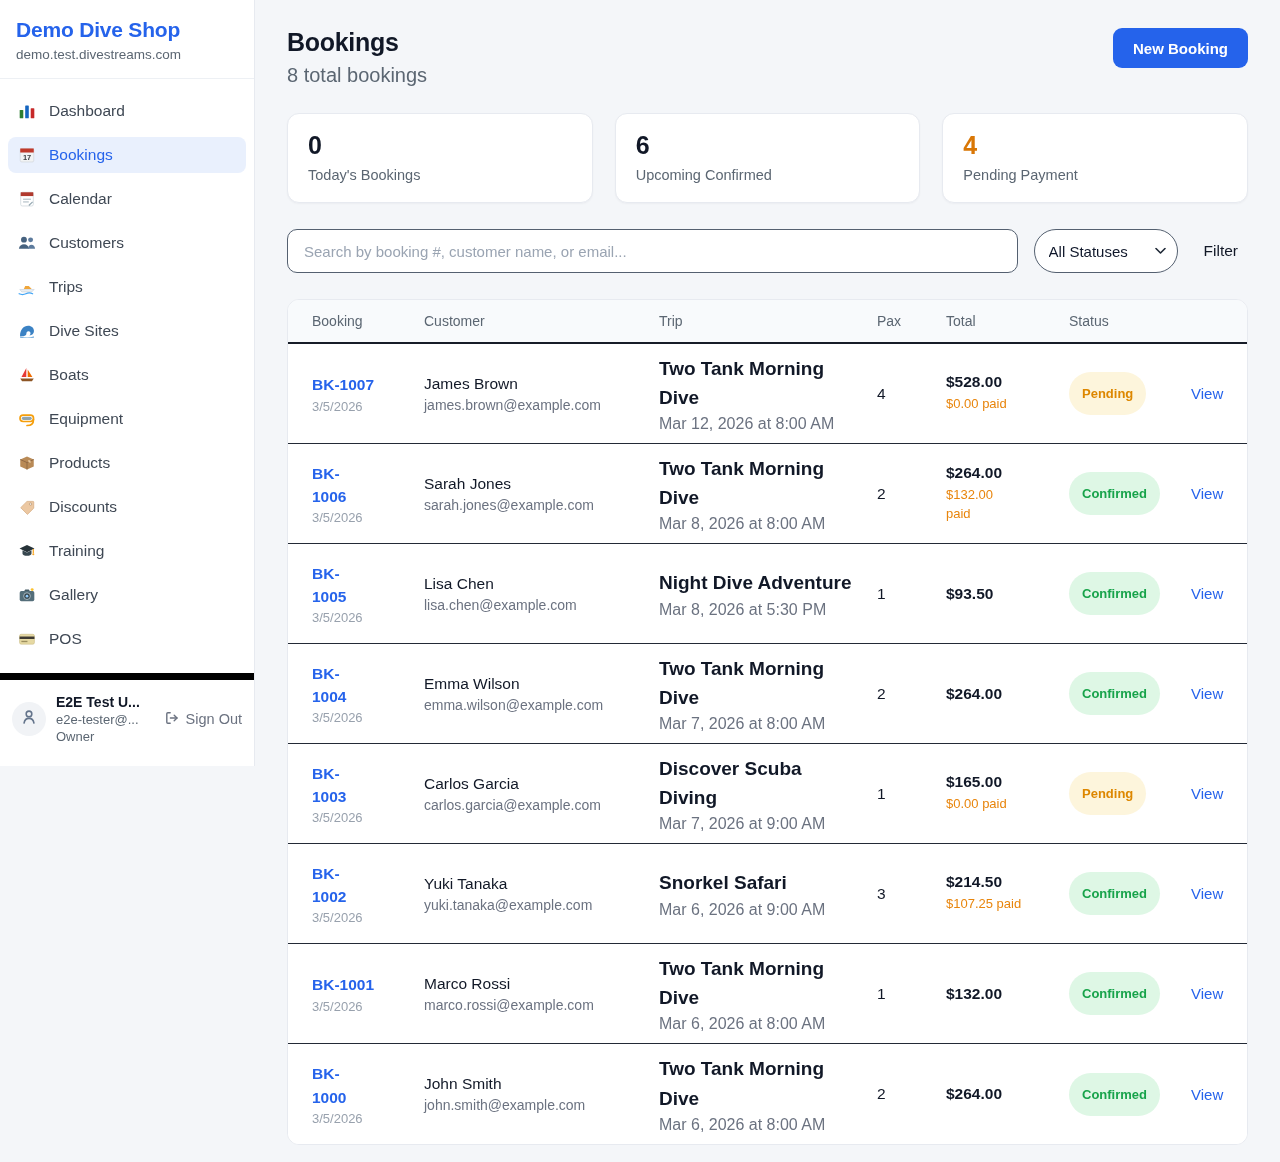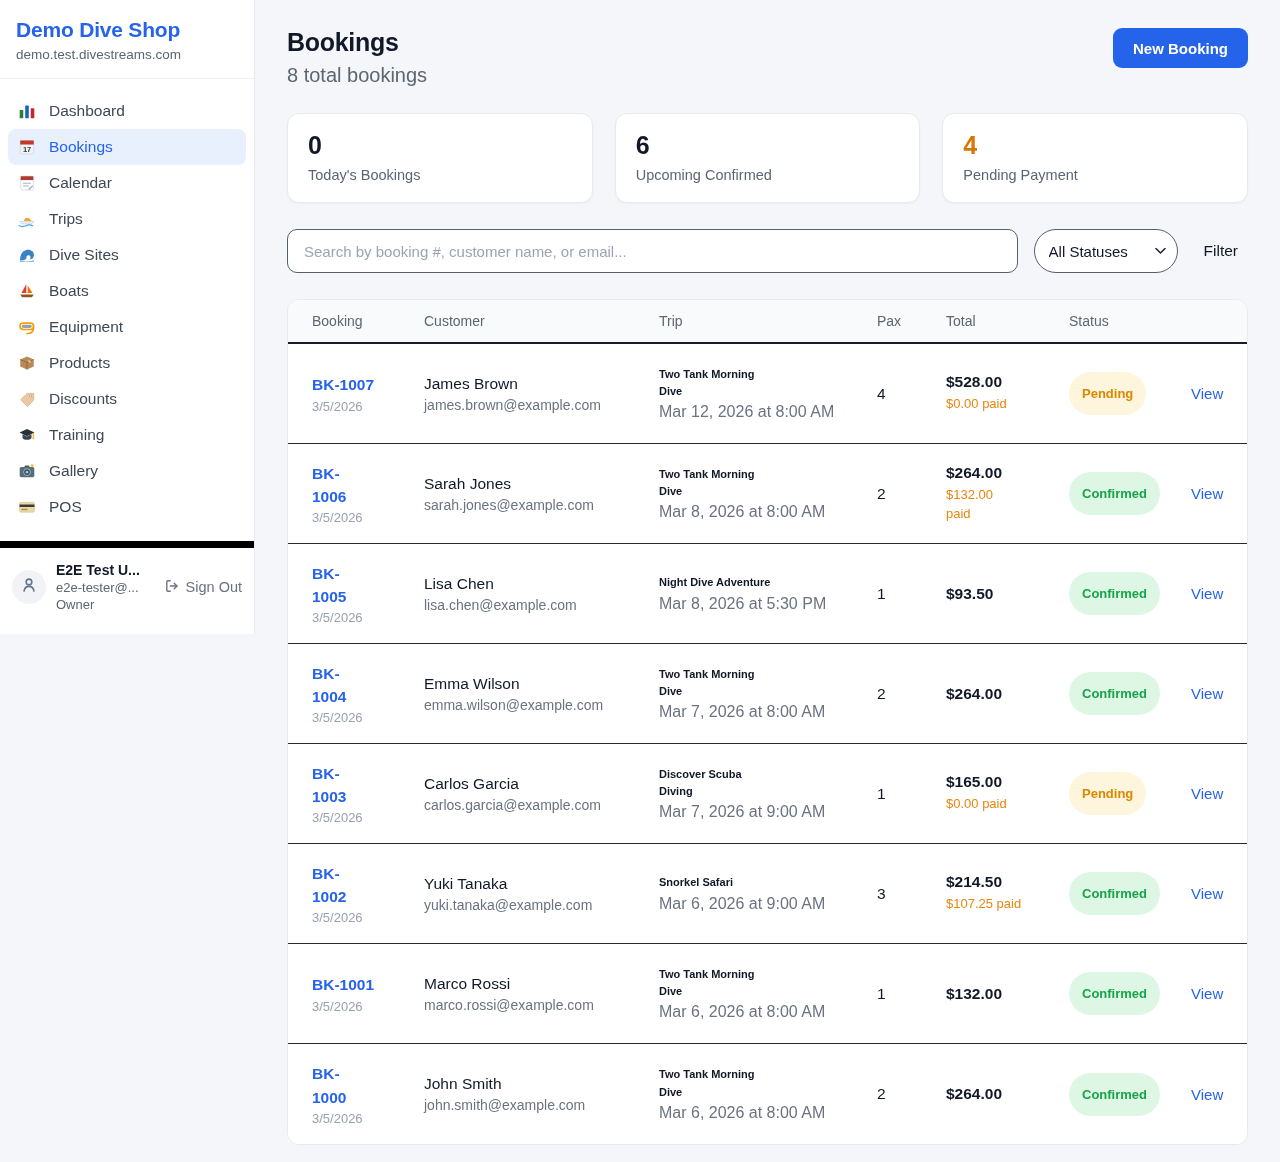--- a/index.html
+++ b/index.html
@@ -16,21 +16,21 @@
   
   .sidebar {
     width:255px; min-width:255px;
     background:#fff;
     border-right:1px solid #e7eaf0;
     padding-bottom:6px;
   }
   .brand { padding:18px 16px 16px; border-bottom:1px solid #edf0f4; }
   .brand-name { color:#2563eb; font-size:21px; font-weight:bold; letter-spacing:-0.2px; cursor:pointer; }
   .brand-domain { color:#5b6672; font-size:13.5px; margin-top:5px; }
-  .nav { padding:14px 8px 12px; display:flex; flex-direction:column; }
+  .nav { padding:14px 8px 12px; display:flex; flex-direction:column; gap:8px; }
   .nav-item {
     display:flex; align-items:center; gap:13px;
     padding:9px 10px; border-radius:8px;
     color:#3f4854; font-size:15.5px; text-decoration:none; cursor:pointer;
   }
   .nav-item.active { background:#e9f0fd; color:#2563eb; }
   .nav-icon { width:18px; height:18px; display:inline-flex; flex:none; }
   .nav-icon svg { width:18px; height:18px; }
   .user {
     border-top:7px solid #000000; margin-top:4px;
@@ -101,21 +101,21 @@
     padding-top:13px; padding-bottom:13px;
     background:#f8fafc; border-bottom:2px solid #171d28;
     color:#5b6672; font-size:14px; font-weight:500;
   }
   .trow { min-height:100px; align-items:center; border-bottom:1px solid #232a36; background:#fff; }
   .trow:last-child { border-bottom:none; }
   .bk { color:#2563eb; font-weight:600; font-size:15.5px; text-decoration:none; line-height:1.5; display:inline-block; cursor:pointer; }
   .bdate { color:#98a1ad; font-size:13px; margin-top:2px; }
   .cname { font-size:15.5px; color:#111827; }
   .cemail { font-size:14px; color:#6b7280; margin-top:4px; }
-  .tname { font-size:11px; font-weight:600; color:#111827; line-height:1.55; }
+  .tname { font-size:19px; font-weight:600; color:#111827; line-height:1.55; }
   .ttime { font-size:16px; color:#6b7280; margin-top:3px; }
   .cell.pax { font-size:15.5px; color:#111827; }
   .amt { font-size:15.5px; font-weight:700; color:#111827; }
   .paid { font-size:13px; color:#e8850c; margin-top:4px; line-height:1.4; }
   .paid:empty { display:none; }
   .badge { display:inline-block; padding:14px 13px; border-radius:999px; font-size:13px;font-weight:bold; }
   .badge.pending { background:#fdf5dc; color:#dd8700; }
   .badge.confirmed { background:#def7e5; color:#17a34a; }
   .cell.view { text-align:right; }
   .view { color:#2563eb; font-size:15px; text-decoration:none; cursor:pointer; }
@@ -160,20 +160,31 @@
               <rect x="2.4" y="2" width="11.2" height="12.2" rx="1.4" fill="#fff" stroke="#cfd8dc" stroke-width=".7"></rect>
               <path d="M2.4 2h11.2v3.4H2.4z" fill="#b03a2e"></path>
               <line x1="4.5" y1="8.2" x2="11.5" y2="8.2" stroke="#b0bec5"></line>
               <line x1="4.5" y1="10.6" x2="9.6" y2="10.6" stroke="#b0bec5"></line>
               <path d="M9.6 13.8l3.4-3.2" stroke="#90a4ae"></path>
             </svg>
           </span>
     <span class="nav-label">Calendar</span>
   </a>
 
+  <a class="nav-item">
+    <span class="nav-icon">
+            <svg viewBox="0 0 16 16">
+              <circle cx="5.3" cy="5" r="2.6" fill="#46627f"></circle>
+              <path d="M.8 13.2c.3-2.8 2.2-4.1 4.5-4.1s4.2 1.3 4.5 4.1z" fill="#46627f"></path>
+              <circle cx="11.2" cy="5.2" r="2.2" fill="#5d7b9d"></circle>
+              <path d="M8.9 13.2c.3-2.4 1.3-3.6 3.1-3.6 1.7 0 2.9 1.2 3.2 3.6z" fill="#5d7b9d"></path>
+            </svg>
+          </span>
+    <span class="nav-label">Customers</span>
+  </a>
 
 
   <a class="nav-item">
     <span class="nav-icon">
             <svg viewBox="0 0 16 16">
               <path d="M5.2 9.8 6.4 7h3.2l2.6 2.8z" fill="#f0a63a"></path>
               <path d="M1.6 10.2h12.8l-2.2 2.2H3.4z" fill="#e9eef2" stroke="#c3ccd4" stroke-width=".5"></path>
               <path d="M1 14c2 .9 4 .9 6 0s4-.9 6 0" stroke="#42a5f5" stroke-width="1.1" fill="none" stroke-linecap="round"></path>
             </svg>
           </span>

